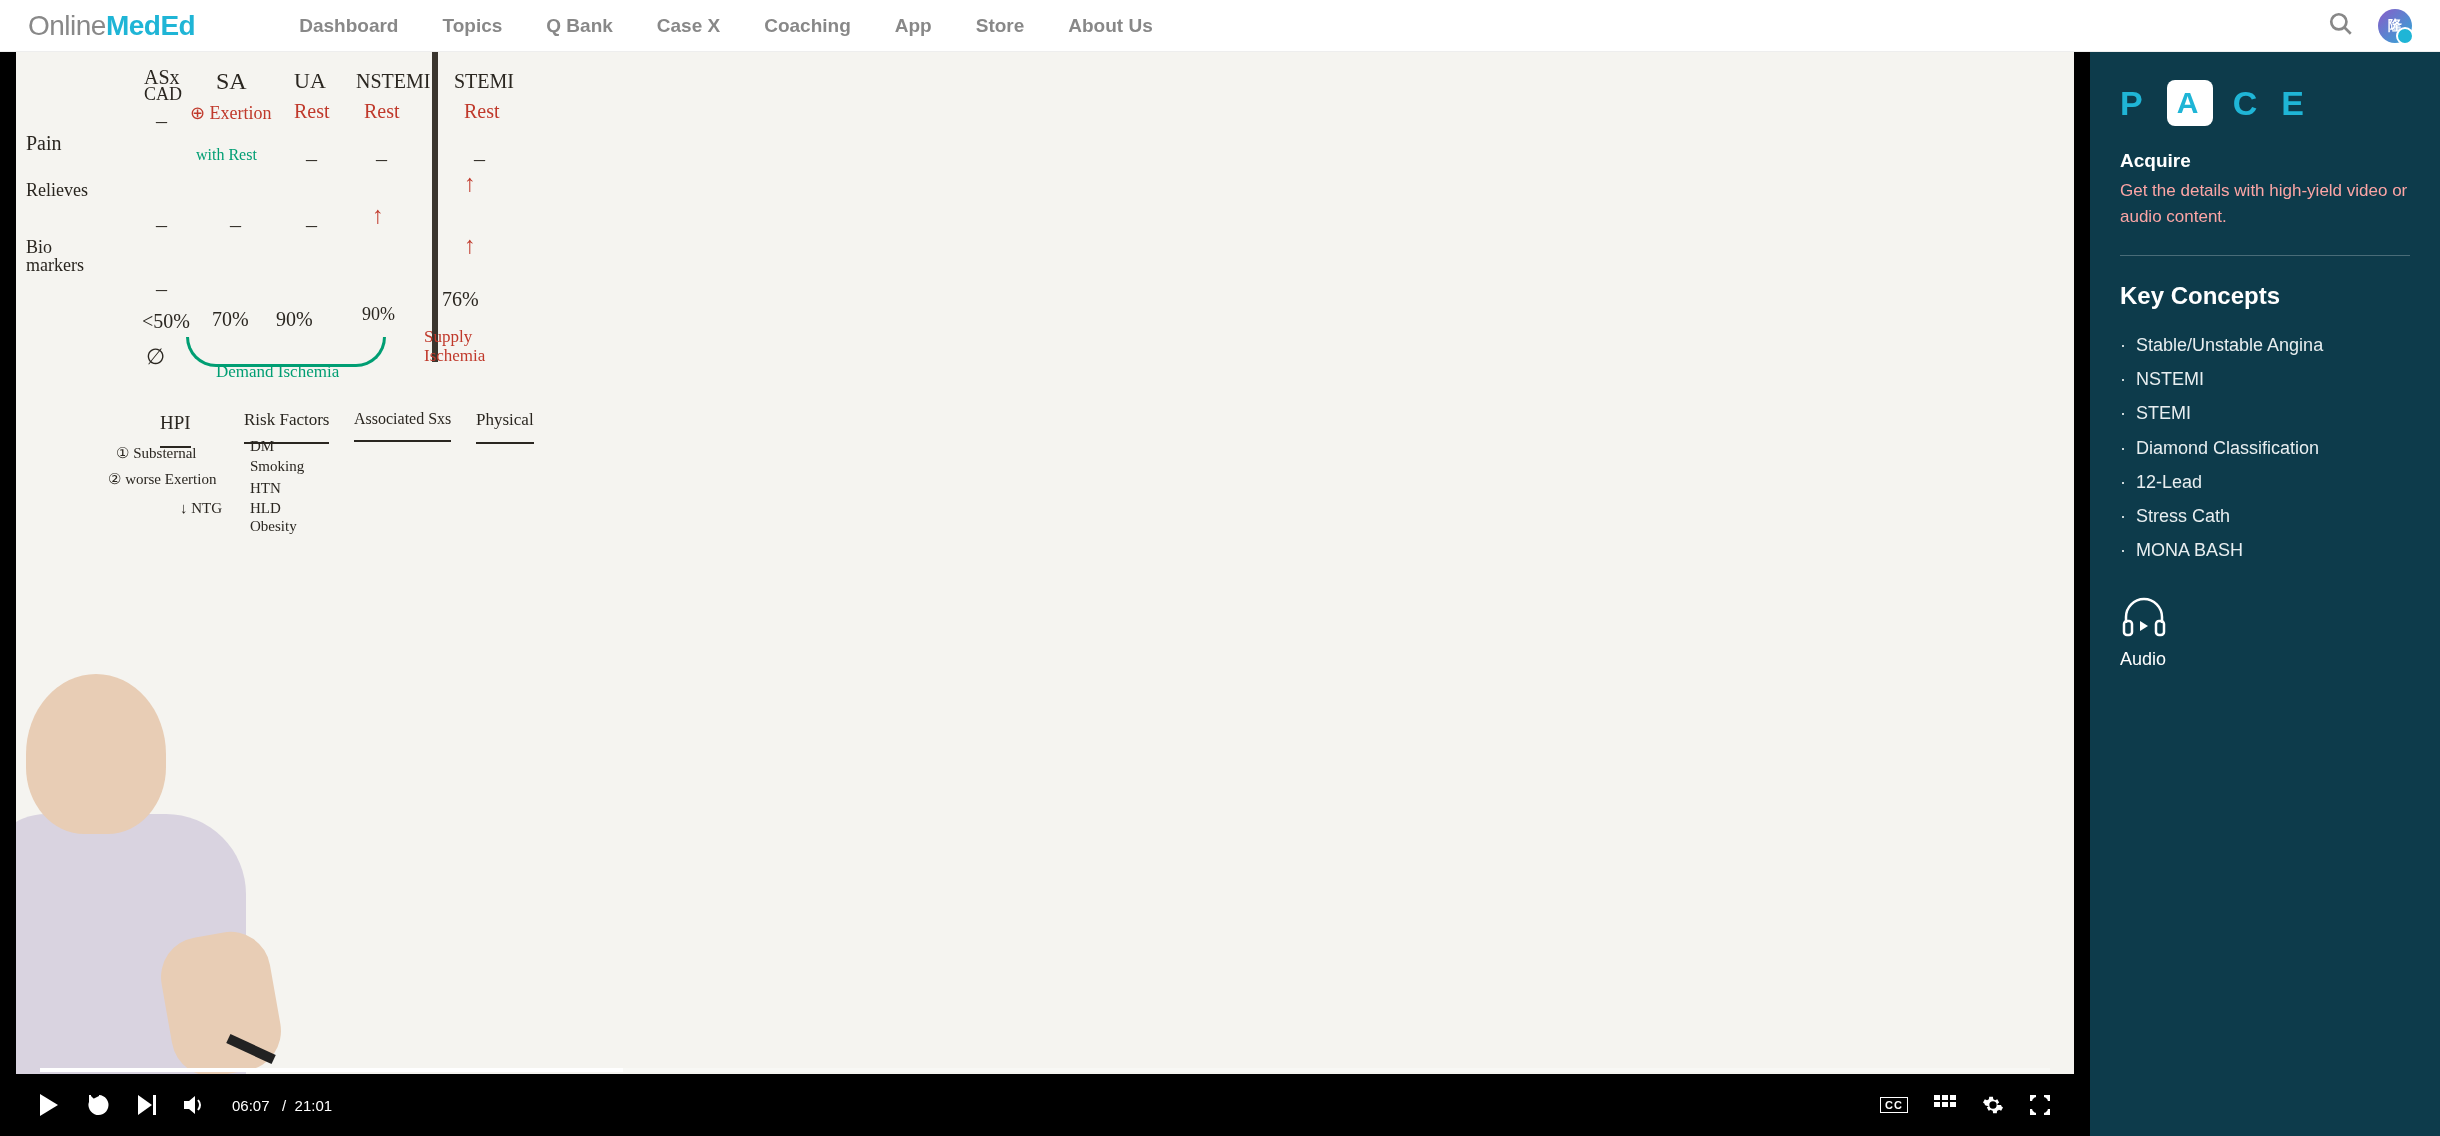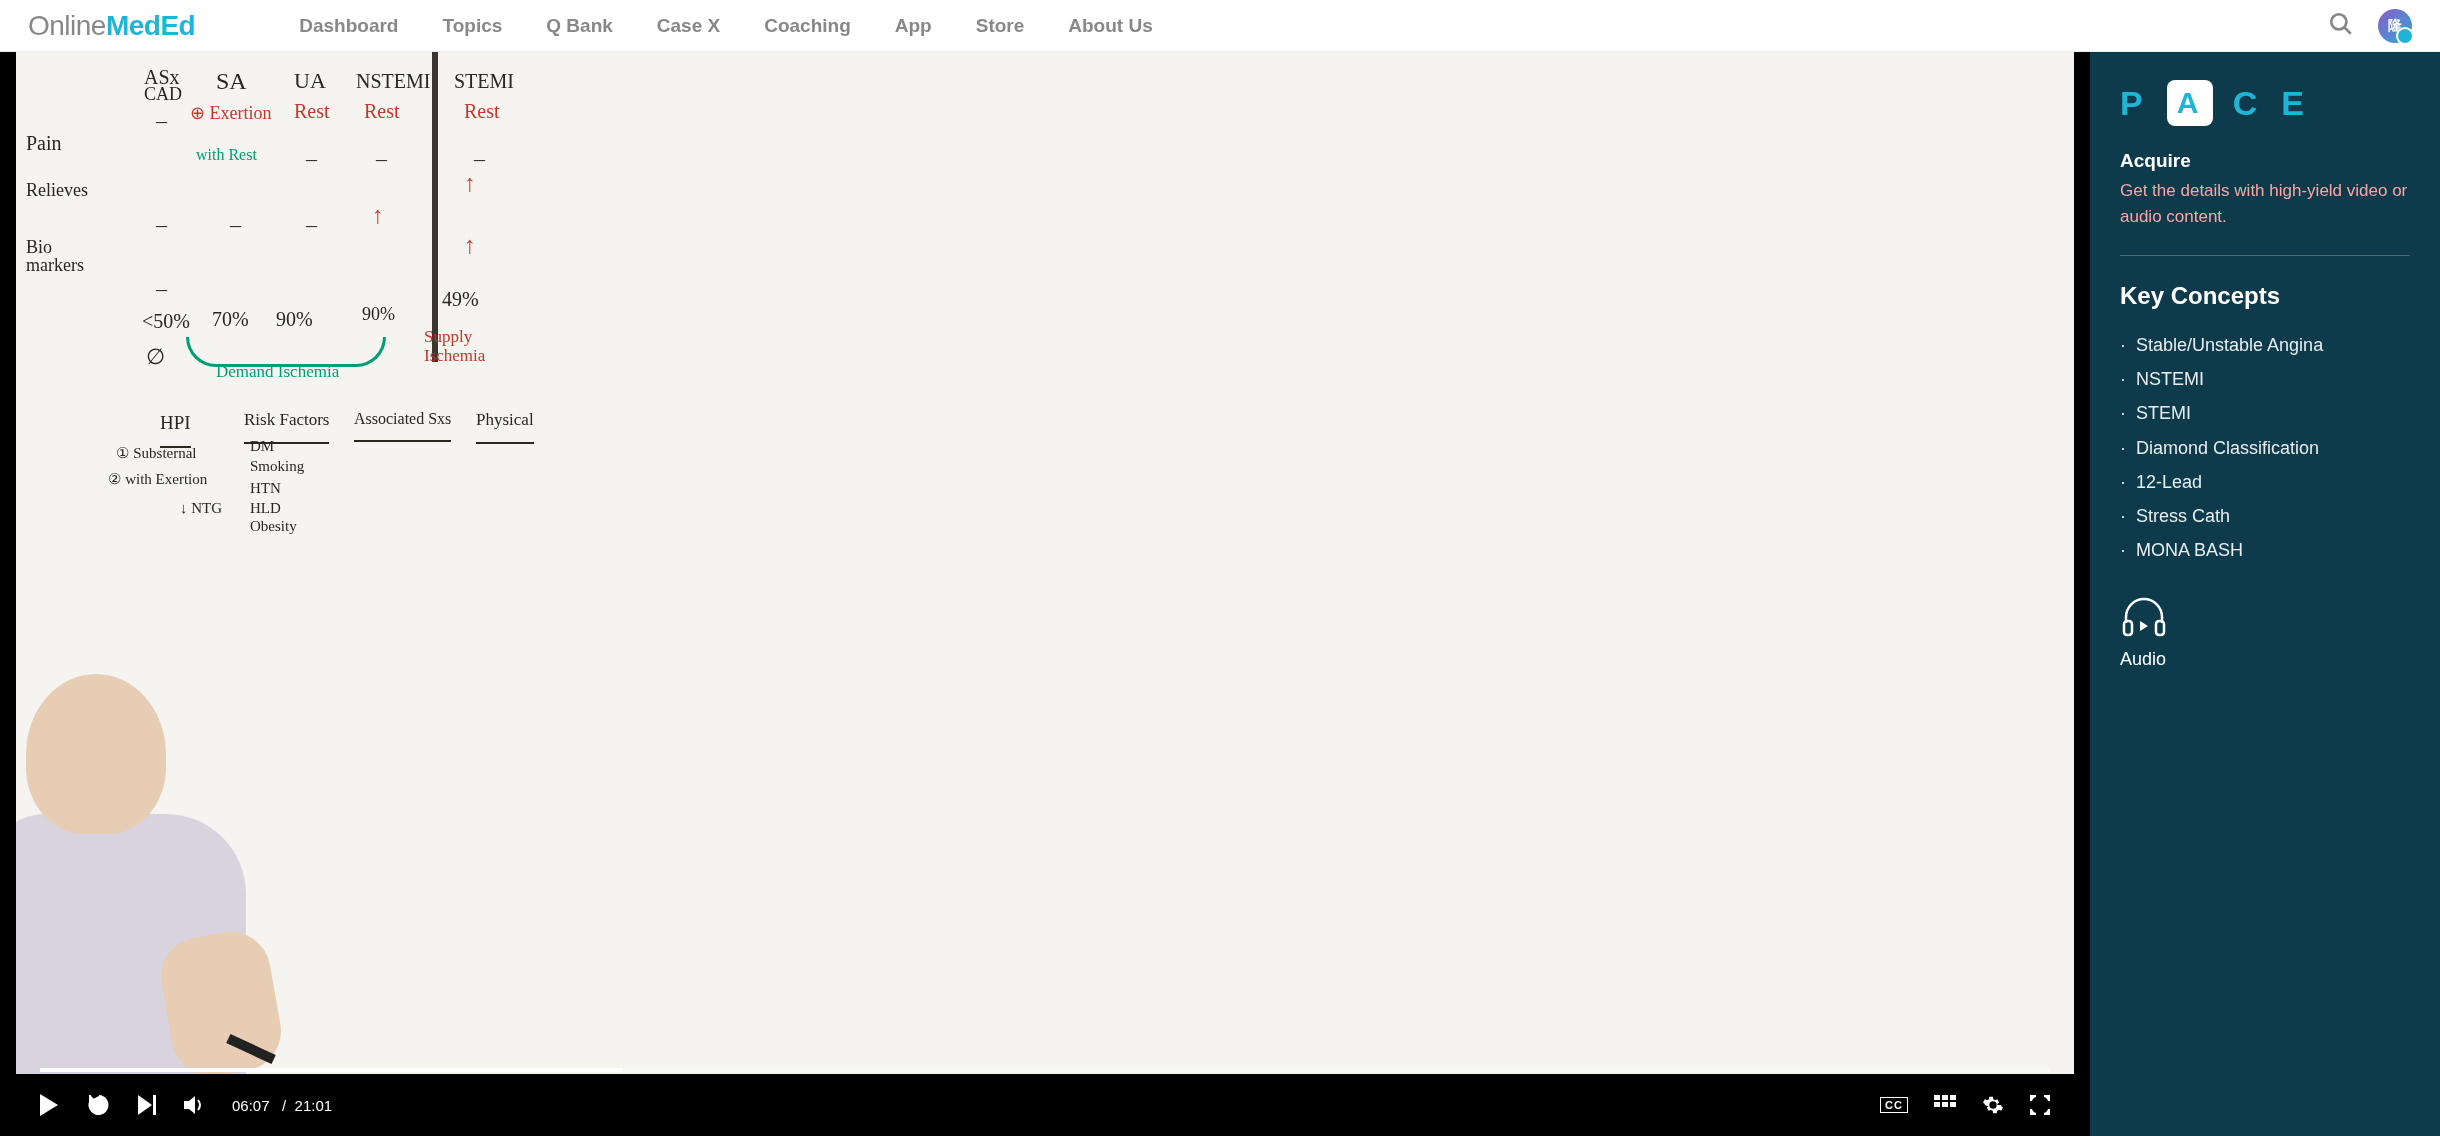--- a/index.html
+++ b/index.html
@@ -254,35 +254,35 @@
         <span class="red" style="top:150px;left:356px;font-size:24px">↑</span>
         <span class="red" style="top:118px;left:448px;font-size:24px">↑</span>
         <span class="red" style="top:180px;left:448px;font-size:24px">↑</span>
 
         <span class="blk" style="top:224px;left:140px;font-size:22px">–</span>
 
         <span class="blk" style="top:258px;left:126px;font-size:20px">&lt;50%</span>
         <span class="blk" style="top:256px;left:196px;font-size:20px">70%</span>
         <span class="blk" style="top:256px;left:260px;font-size:20px">90%</span>
         <span class="blk" style="top:252px;left:346px;font-size:18px">90%</span>
-        <span class="blk" style="top:236px;left:426px;font-size:20px">49%</span>
+        <span class="blk" style="top:236px;left:426px;font-size:20px">76%</span>
 
         <span class="blk" style="top:292px;left:130px;font-size:22px">∅</span>
 
         <div class="brace"></div>
         <span class="grn" style="top:310px;left:200px;font-size:17px">Demand Ischemia</span>
         <span class="red" style="top:276px;left:408px;font-size:17px;line-height:1.1">Supply<br>Ischemia</span>
 
         <span class="blk ul" style="top:360px;left:144px;font-size:19px">HPI</span>
         <span class="blk ul" style="top:358px;left:228px;font-size:17px">Risk Factors</span>
         <span class="blk ul" style="top:358px;left:338px;font-size:16px">Associated Sxs</span>
         <span class="blk ul" style="top:358px;left:460px;font-size:17px">Physical</span>
 
         <span class="blk" style="top:392px;left:100px;font-size:15px">① Substernal</span>
-        <span class="blk" style="top:418px;left:92px;font-size:15px">② with Exertion</span>
+        <span class="blk" style="top:418px;left:92px;font-size:15px">② worse Exertion</span>
         <span class="blk" style="top:448px;left:164px;font-size:15px">↓ NTG</span>
 
         <span class="blk" style="top:386px;left:234px;font-size:15px">DM</span>
         <span class="blk" style="top:406px;left:234px;font-size:15px">Smoking</span>
         <span class="blk" style="top:428px;left:234px;font-size:15px">HTN</span>
         <span class="blk" style="top:448px;left:234px;font-size:15px">HLD</span>
         <span class="blk" style="top:466px;left:234px;font-size:15px">Obesity</span>
 
         <div class="presenter">
           <div class="torso"></div>

